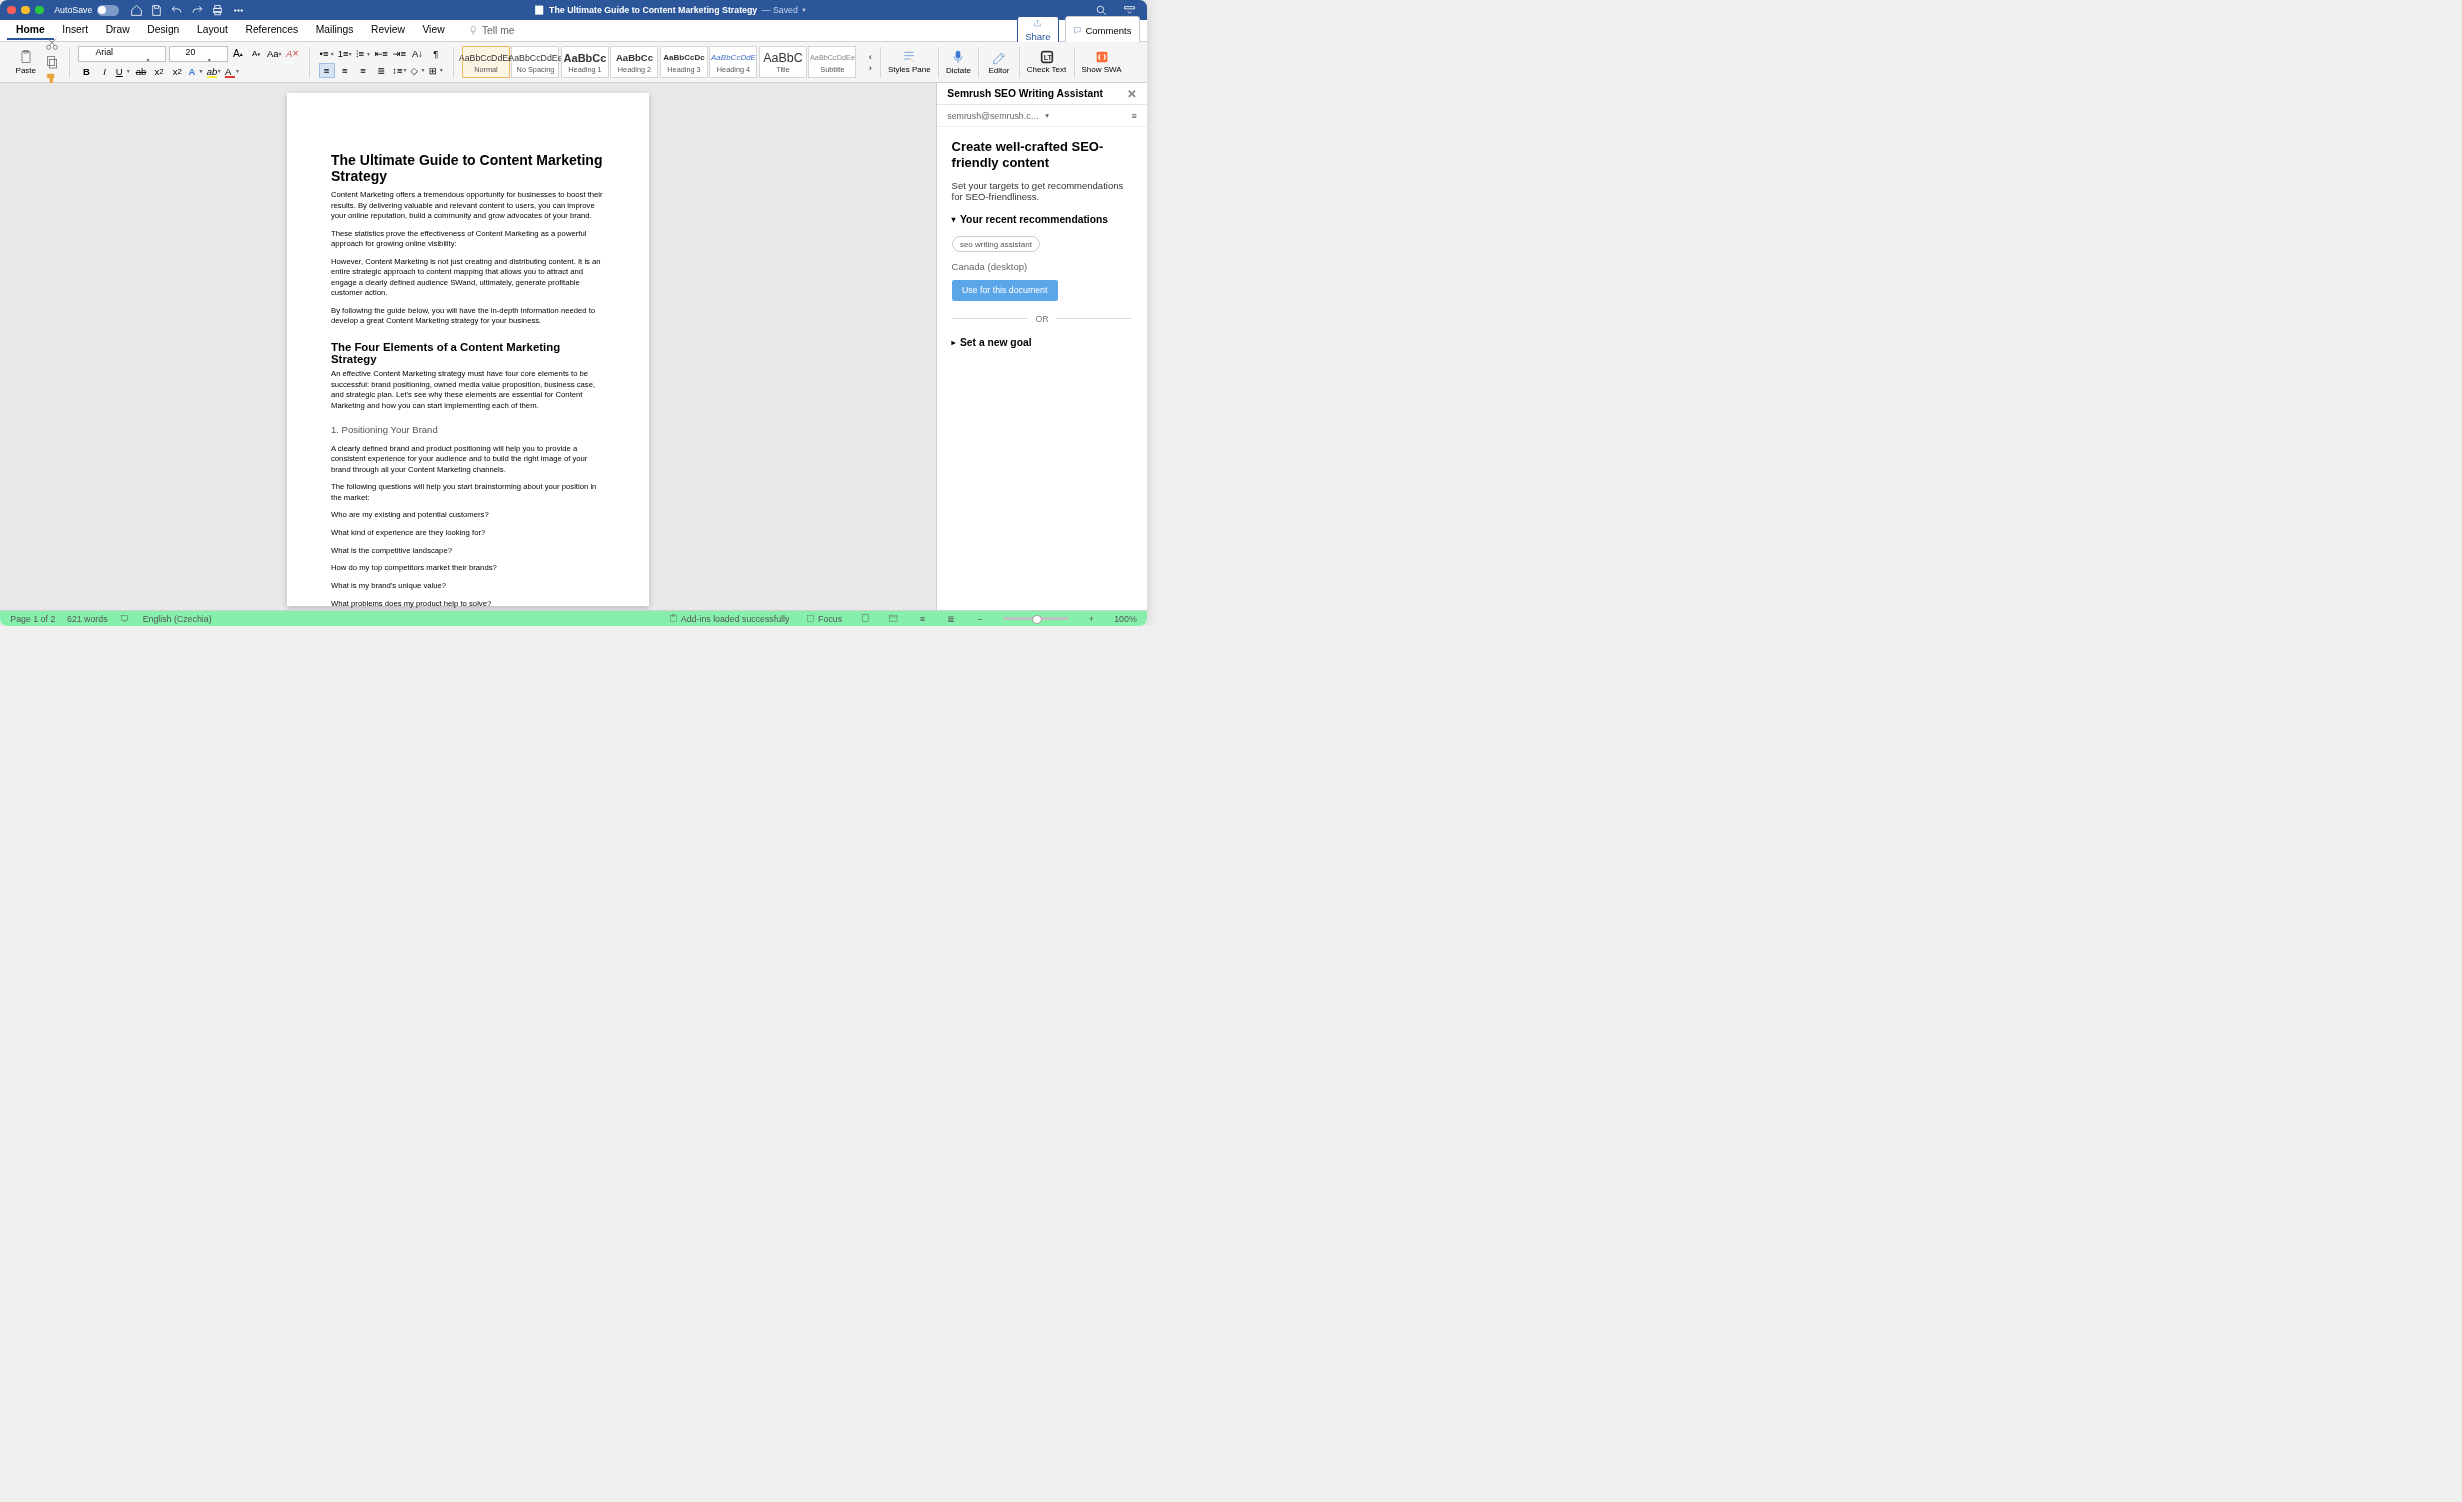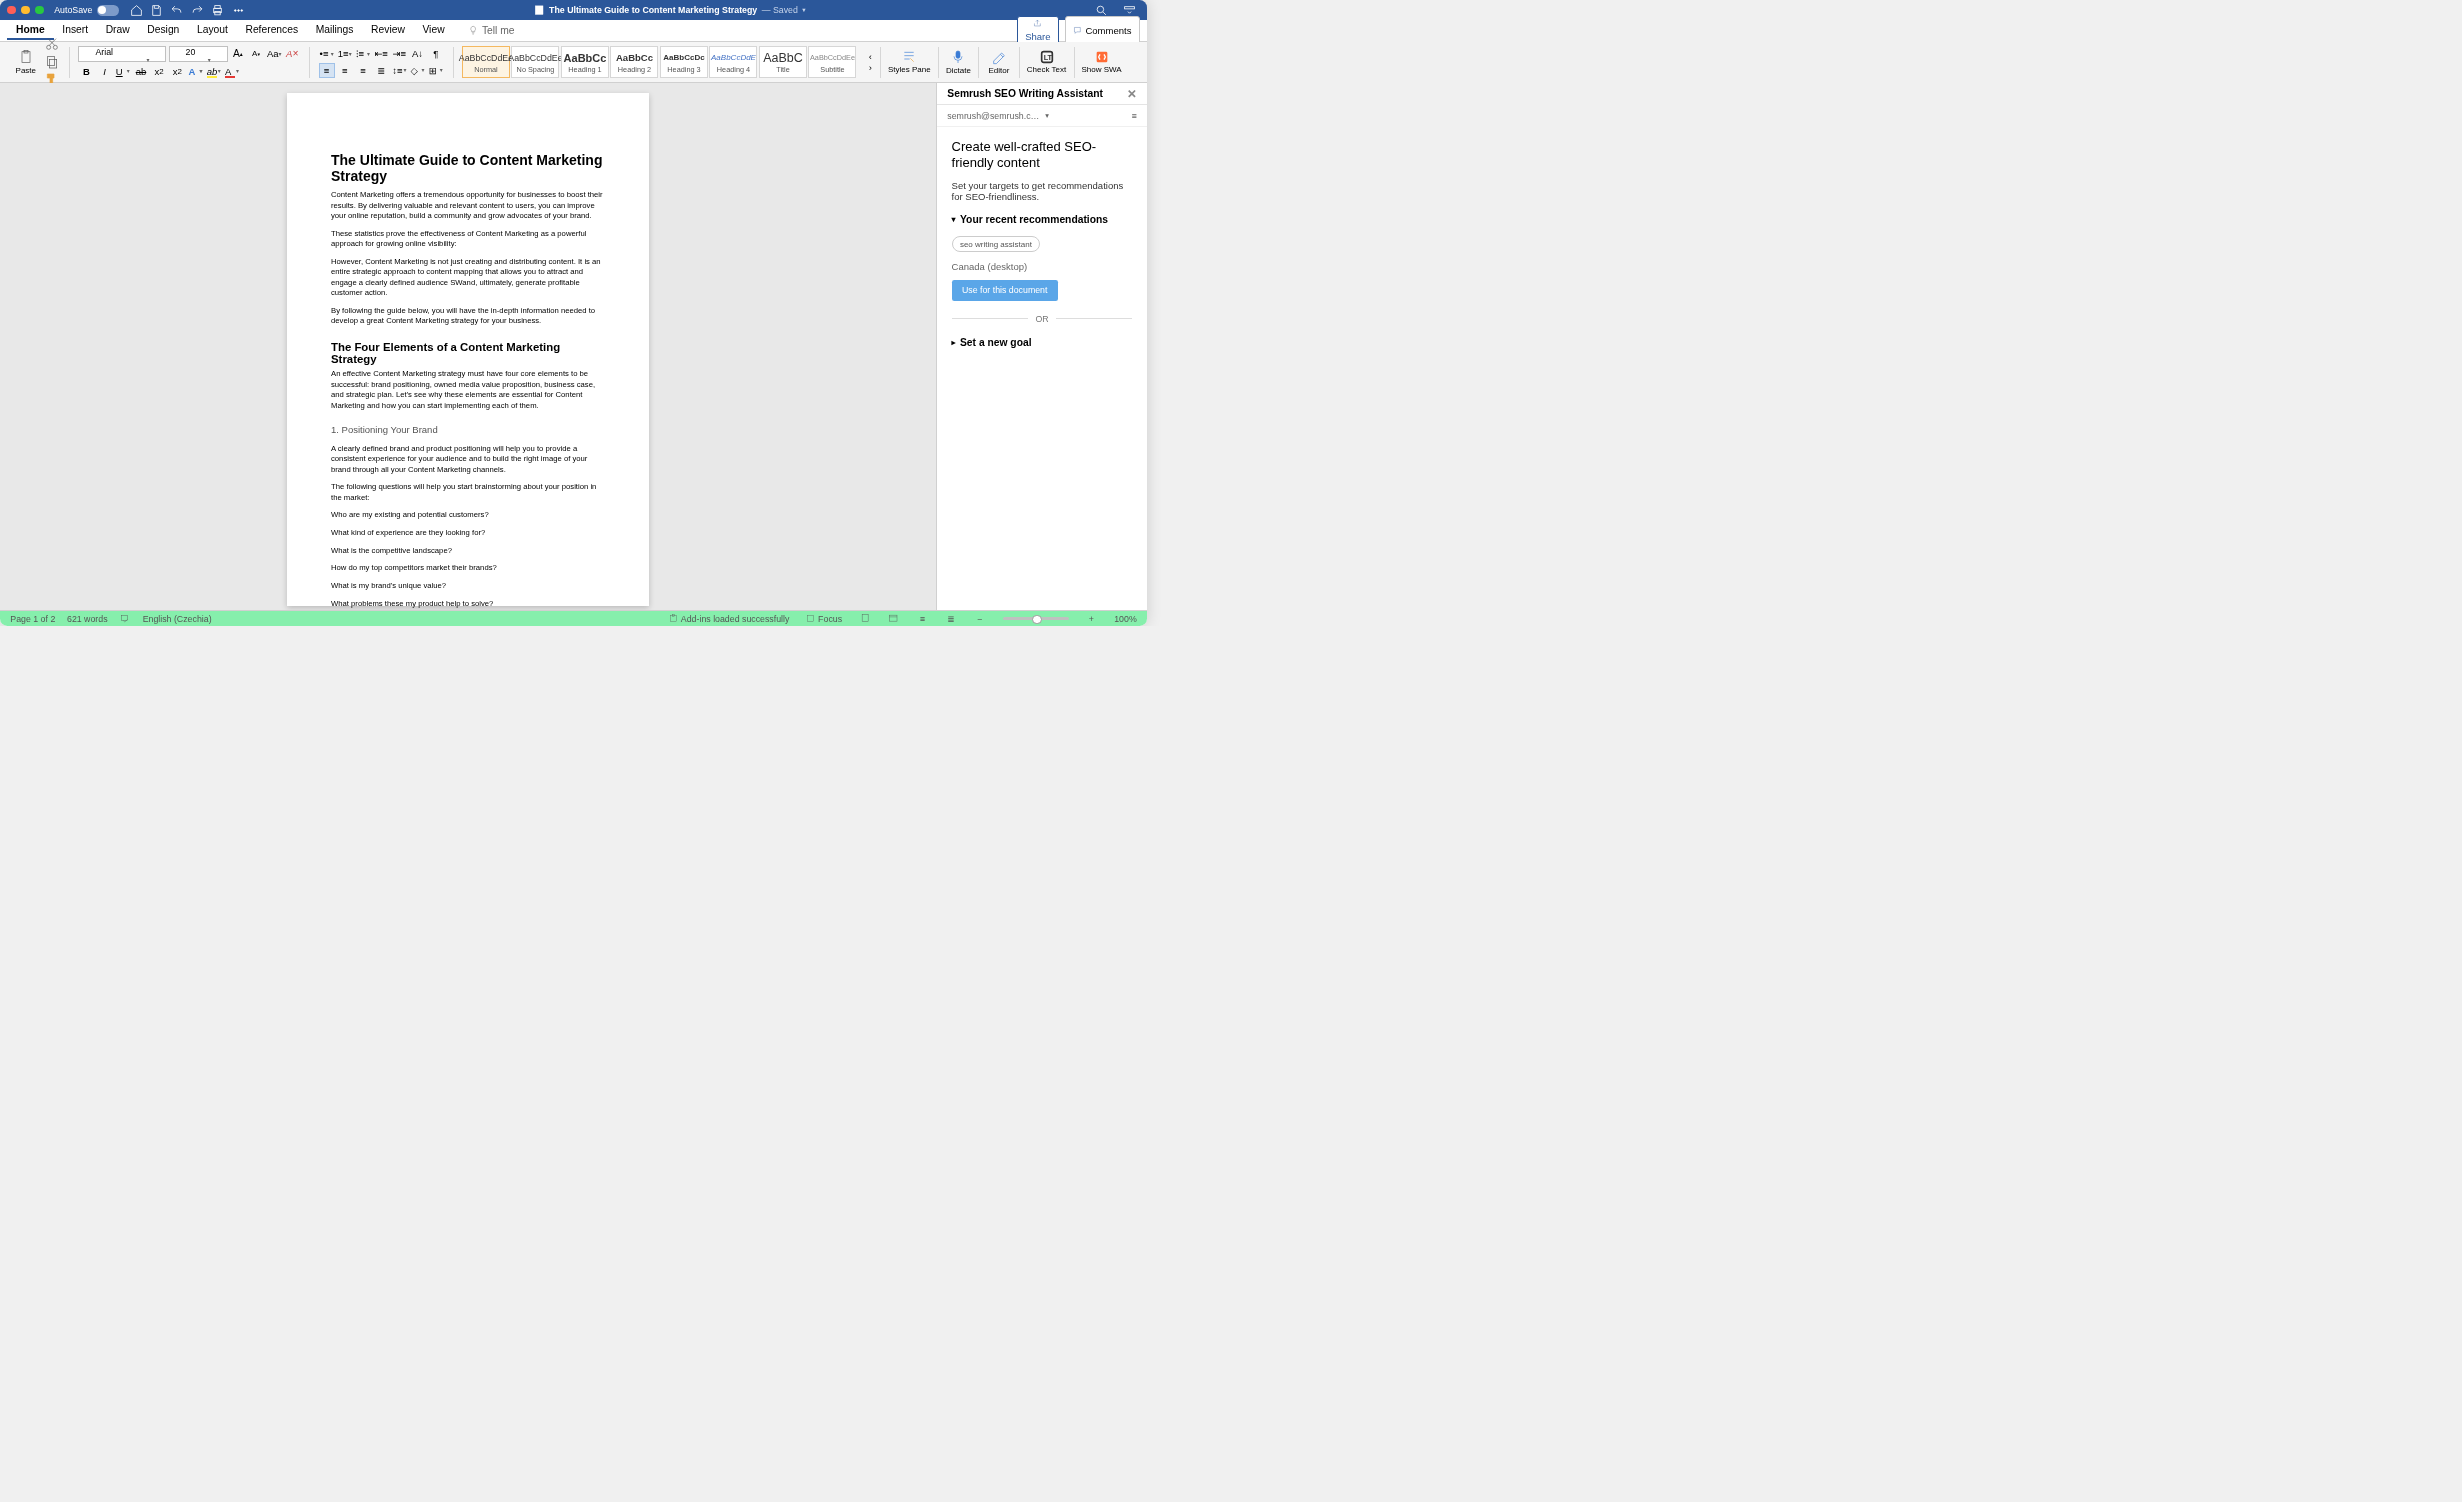--- a/index.html
+++ b/index.html
@@ -62,21 +62,21 @@
 .page h2{font-size:11.4px;font-weight:700;margin:14.6px 0 4.4px;}
 .page h3{font-size:9.5px;font-weight:400;color:#555;margin:13px 0 8.8px;}
 .q{font-size:7.7px;margin-bottom:7.3px;}
 
 
 .sidepanel{width:211px;background:#fff;border-left:0.7px solid #d0d0d0;display:flex;flex-direction:column;}
 .sp-head{height:22px;border-bottom:0.7px solid #e4e4e4;display:flex;align-items:center;padding:0 10.3px;font-size:10.3px;font-weight:600;justify-content:space-between;}
 .sp-head .x{color:#888;cursor:pointer;font-size:11.7px;}
 .sp-acct{height:22px;display:flex;align-items:center;justify-content:flex-end;padding:0 10.3px;gap:5.9px;font-size:8.8px;color:#666;border-bottom:0.7px solid #f0f0f0;}
 .sp-body{padding:11.7px 14.6px;font-size:9.5px;}
-.sp-body h2{font-size:13px;font-weight:400;margin-bottom:8.8px;line-height:1.25;}
+.sp-body h2{font-size:13px;font-weight:700;margin-bottom:8.8px;line-height:1.25;}
 .sp-body .lead{font-size:9.5px;color:#333;margin-bottom:11.7px;}
 .collapse-row{display:flex;align-items:center;gap:4.4px;font-size:10.3px;font-weight:600;margin:7.3px 0;cursor:pointer;}
 .tag{display:inline-block;border:0.7px solid #ccc;border-radius:8.8px;padding:2.2px 7.3px;font-size:8px;color:#555;margin:4.4px 0;}
 .meta{font-size:9.5px;color:#666;margin:4.4px 0 8.8px;}
 .use-btn{background:#5aa6e8;border:none;color:#fff;padding:5.1px 10.3px;border-radius:2.2px;font-size:8.8px;cursor:pointer;}
 .or-div{display:flex;align-items:center;margin:13px 0;gap:7.3px;color:#777;font-size:8.8px;}
 .or-div::before,.or-div::after{content:"";flex:1;height:0.7px;background:#ddd;}
 .collapse-row2{display:flex;align-items:center;gap:4.4px;font-size:10.3px;font-weight:600;cursor:pointer;}
 
 
@@ -378,21 +378,21 @@
         <h2>The Four Elements of a Content Marketing Strategy</h2>
         <p>An effective Content Marketing strategy must have four core elements to be successful: brand positioning, owned media value proposition, business case, and strategic plan. Let's see why these elements are essential for Content Marketing and how you can start implementing each of them.</p>
         <h3>1. Positioning Your Brand</h3>
         <p>A clearly defined brand and product positioning will help you to provide a consistent experience for your audience and to build the right image of your brand through all your Content Marketing channels.</p>
         <p>The following questions will help you start brainstorming about your position in the market:</p>
         <p class="q">Who are my existing and potential customers?</p>
         <p class="q">What kind of experience are they looking for?</p>
         <p class="q">What is the competitive landscape?</p>
         <p class="q">How do my top competitors market their brands?</p>
         <p class="q">What is my brand's unique value?</p>
-        <p class="q">What problems these my product help to solve?</p>
+        <p class="q">What problems does my product help to solve?</p>
 
       </div>
     </div>
 
     <div class="sidepanel">
       <div class="sp-head">
         <span>Semrush SEO Writing Assistant</span>
         <span class="x">✕</span>
       </div>
       <div class="sp-acct">

